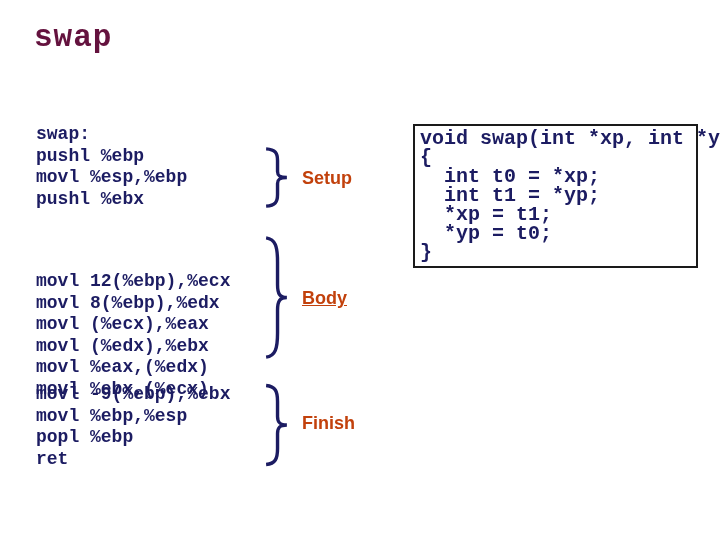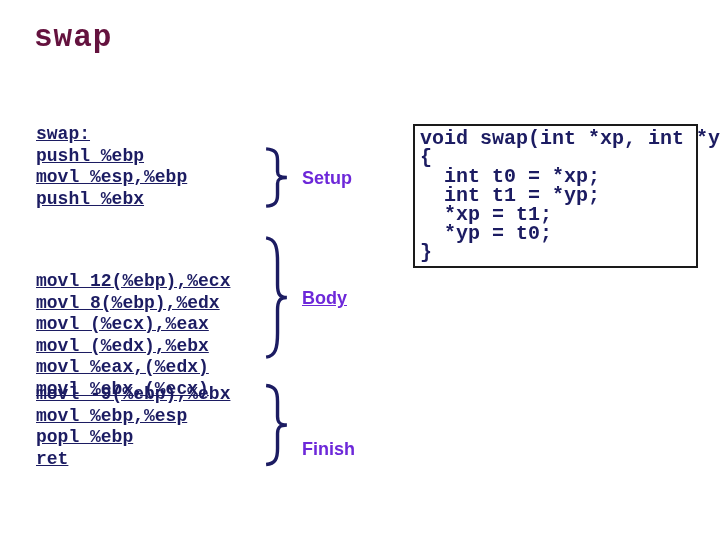--- a/index.html
+++ b/index.html
@@ -23,21 +23,20 @@
   }
   .asm {
     position: absolute;
     left: 36px;
     font-family: "Liberation Mono", monospace;
     font-weight: bold;
     font-size: 18px;
     line-height: 21.5px;
     color: #1C1C62;
     white-space: pre;
-    text-decoration: underline;
   }
   .asm-setup  { top: 124px; }
   .asm-body   { top: 232px; margin-top: 39px; }
   .asm-finish { top: 384px; }
   .brace {
     position: absolute;
     left: 263px;
     width: 27px;
   }
   .brace svg { width: 100%; height: 100%; display: block; }
@@ -50,25 +49,25 @@
   .brace-setup  { top: 147px; height: 61px; }
   .brace-body   { top: 234px; height: 127px; }
   .brace-finish { top: 383px; height: 84px; }
   .phase-label {
     position: absolute;
     left: 302px;
     font-family: "Liberation Sans", sans-serif;
     font-weight: bold;
     font-size: 18px;
     line-height: 20px;
-    color: #6d28d9;
+    color: #c2410c;
   }
   .label-setup  { top: 168px; }
   .label-body   { top: 288px; text-decoration: underline; }
-  .label-finish { top: 413px; margin-top: 26px; }
+  .label-finish { top: 413px; }
   .code-box {
     position: absolute;
     left: 413px;
     top: 124px;
     width: 285px;
     height: 144px;
     border: 2px solid #1A1A1A;
     background: #FFFFFF;
   }
   .code-box pre {

